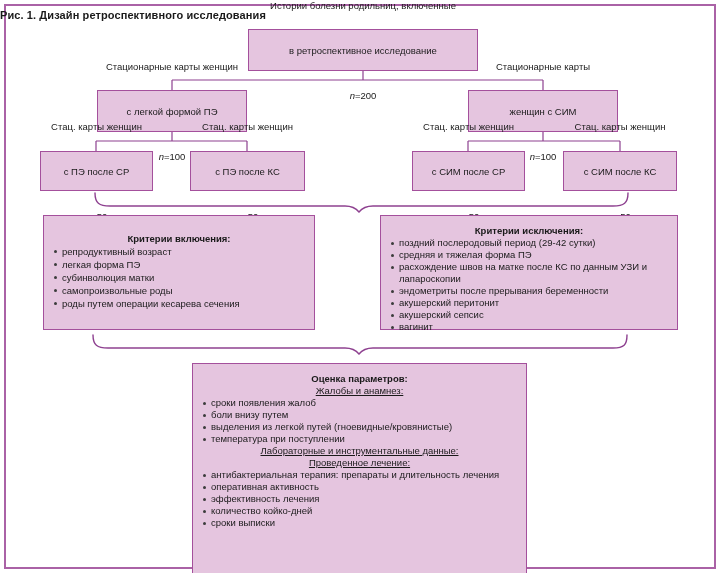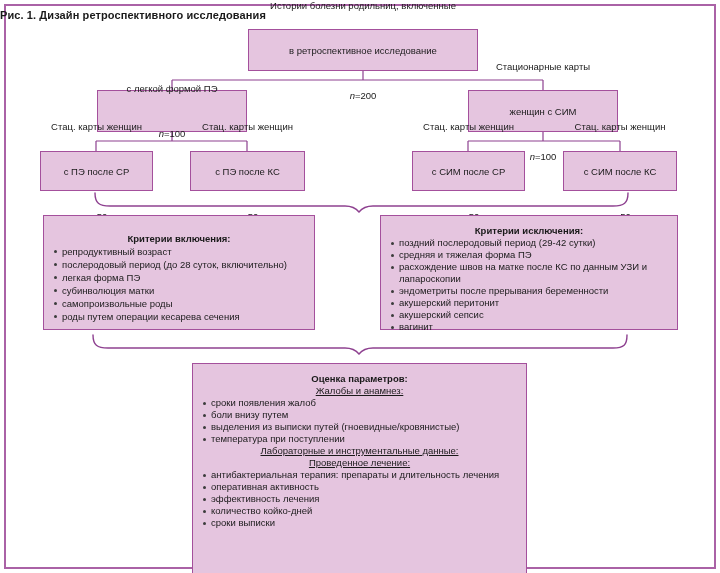--- a/index.html
+++ b/index.html
@@ -60,20 +60,21 @@
              C363 349 367 348 373 348 L613 348 C624 348 627 345 627 335" fill="none" stroke="#8e4190" stroke-width="1.4" stroke-linecap="round"></path>
   </svg>
 
   <div class="node" style="left:248px;top:29px;width:230px;height:42px">
     <div class="nl">Истории болезни родильниц, включенные</div>
     <div class="nl">в ретроспективное исследование</div>
     <div class="nl"><i>n</i><span>=200</span></div>
   </div>
 
   <div class="node" style="left:97px;top:90px;width:150px;height:42px">
+    <div class="nl">Стационарные карты женщин</div>
     <div class="nl">с легкой формой ПЭ</div>
     <div class="nl"><i>n</i><span>=100</span></div>
   </div>
   <div class="node" style="left:468px;top:90px;width:150px;height:42px">
     <div class="nl">Стационарные карты</div>
     <div class="nl">женщин с СИМ</div>
     <div class="nl"><i>n</i><span>=100</span></div>
   </div>
 
   <div class="node" style="left:40px;top:151px;width:113px;height:40px">
@@ -94,21 +95,20 @@
   <div class="node" style="left:563px;top:151px;width:114px;height:40px">
     <div class="nl">Стац. карты женщин</div>
     <div class="nl">с СИМ после КС</div>
     <div class="nl"><i>n</i><span>=50</span></div>
   </div>
 
   <div class="bigbox lh13" style="left:43px;top:215px;width:272px;height:115px;padding-top:16px">
     <div class="bb-title">Критерии включения:</div>
     <ul class="bullets">
         <li>репродуктивный возраст</li>
-        <li>послеродовый период (до 28 суток, включительно)</li>
         <li>легкая форма ПЭ</li>
         <li>субинволюция матки</li>
         <li>самопроизвольные роды</li>
         <li>роды путем операции кесарева сечения</li>
       </ul>
   </div>
 
   <div class="bigbox lh12" style="left:380px;top:215px;width:298px;height:115px">
     <div class="bb-title">Критерии исключения:</div>
     <ul class="bullets">
@@ -121,21 +121,21 @@
         <li>вагинит</li>
       </ul>
   </div>
 
   <div class="bigbox lh12" style="left:192px;top:363px;width:335px;height:259px">
     <div class="bb-title">Оценка параметров:</div>
     <div class="bb-sub">Жалобы и анамнез:</div>
     <ul class="bullets">
         <li>сроки появления жалоб</li>
         <li>боли внизу путем</li>
-        <li>выделения из выписки путей (гноевидные/кровянистые)</li>
+        <li>выделения из легкой путей (гноевидные/кровянистые)</li>
         <li>температура при поступлении</li>
       </ul>
     <div class="bb-sub">Лабораторные и инструментальные данные:</div>
     <div class="bb-sub">Проведенное лечение:</div>
     <ul class="bullets">
         <li>антибактериальная терапия: препараты и длительность лечения</li>
         <li>оперативная активность</li>
         <li>эффективность лечения</li>
         <li>количество койко-дней</li>
         <li>сроки выписки</li>

